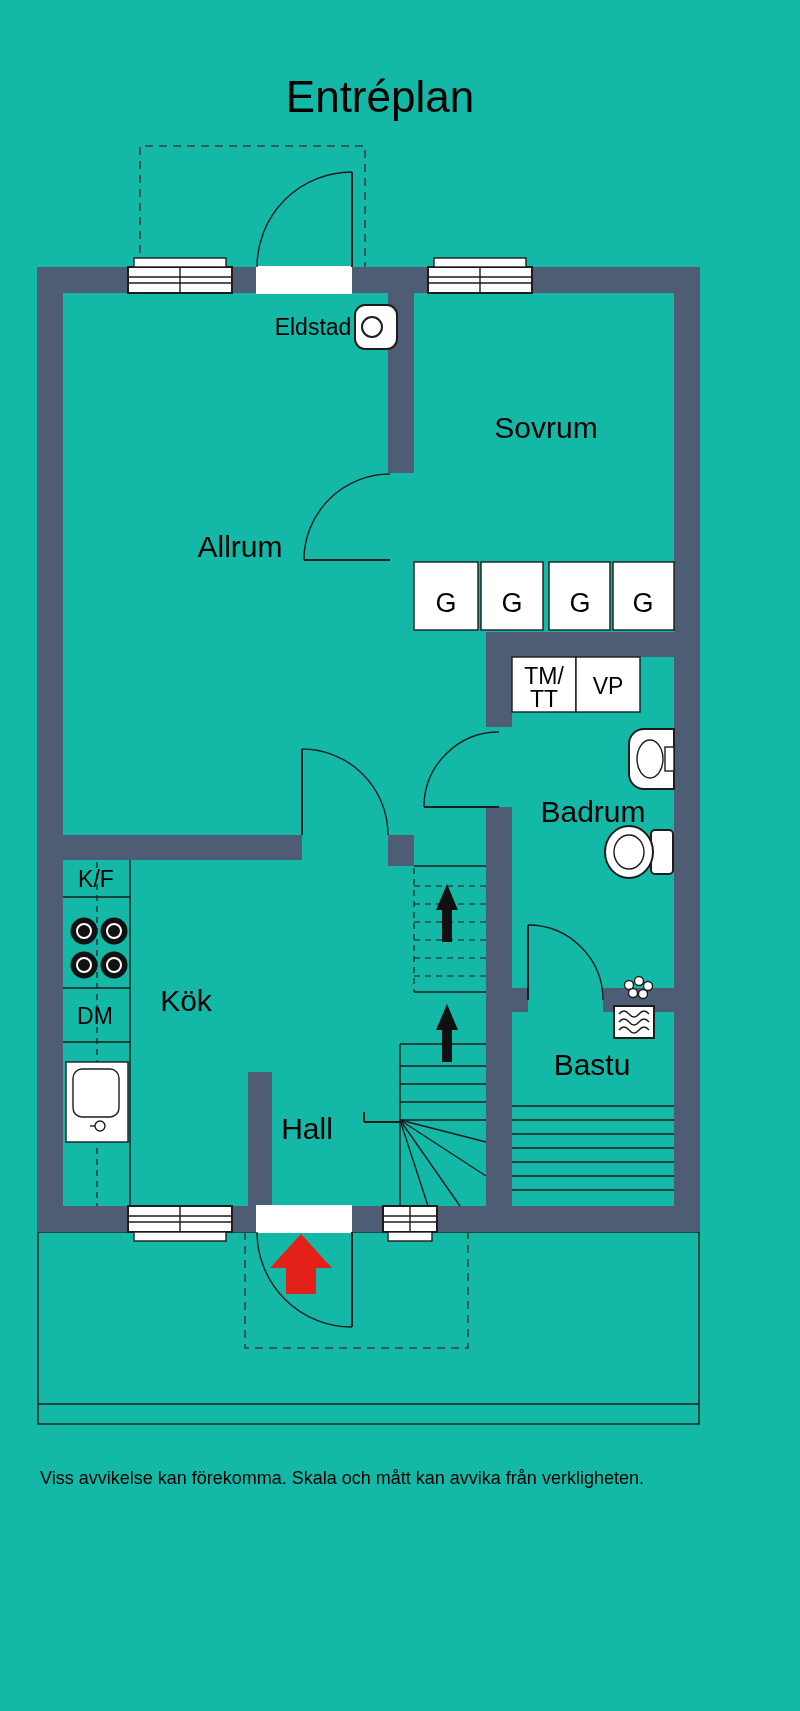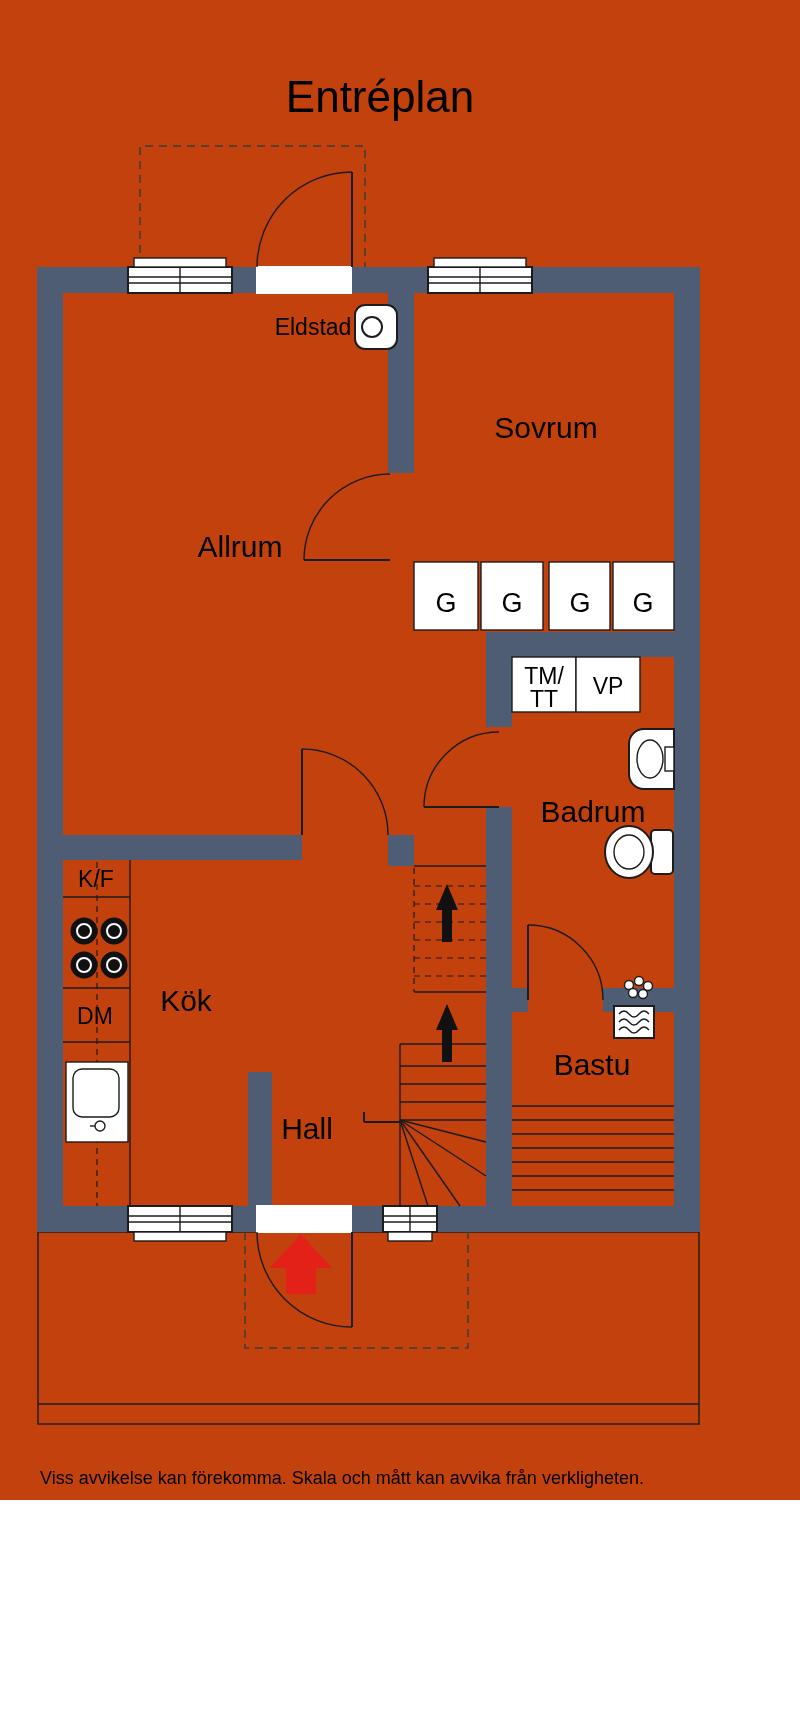--- a/index.html
+++ b/index.html
@@ -1,16 +1,16 @@
 <!DOCTYPE html>
 <html style="--wall: #4e5d73; --red: #e32119;"><head>
 <meta charset="utf-8">
 <style>
   html,body{margin:0;padding:0;background:#fff;}
-  .page{position:relative;width:800px;height:1500px;background:#c2410c;overflow:hidden;
+  .page{position:relative;width:800px;height:1711px;background:#14b8a6;overflow:hidden;
         font-family:"Liberation Sans",sans-serif;}
   svg{position:absolute;left:0;top:0;}
   svg text{font-family:"Liberation Sans",sans-serif;fill:#000;}
   .title-text{font-size:44px;}
   .room-label{font-size:30px;}
   .small-label{font-size:23px;}
   .g-label{font-size:27px;}
   .disclaimer-text{font-size:18px;}
   .wall{fill:var(--wall,#4e5d73);stroke:none;}
   .thin{stroke:#1c1c1c;stroke-width:1.4;fill:none;}

